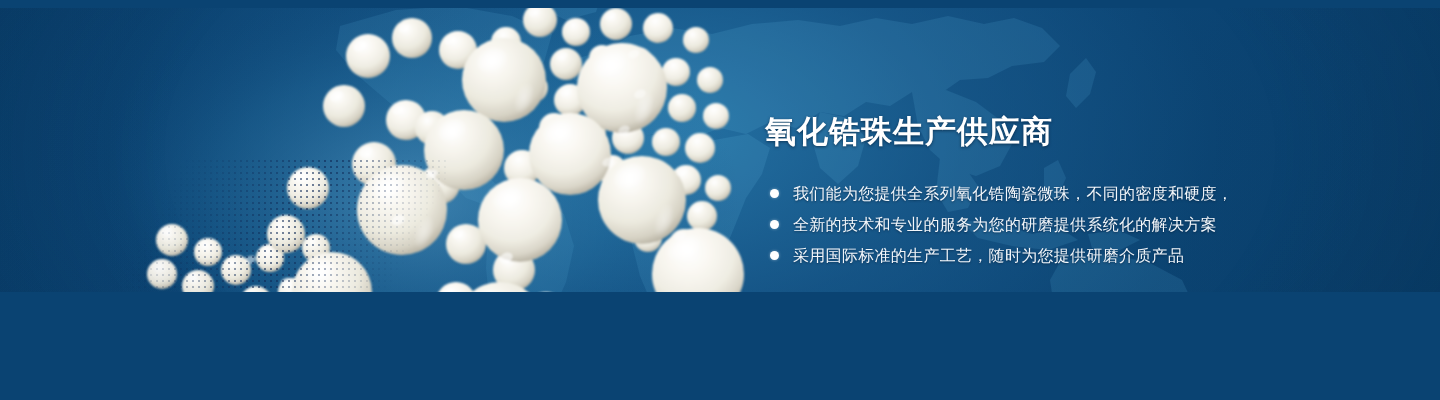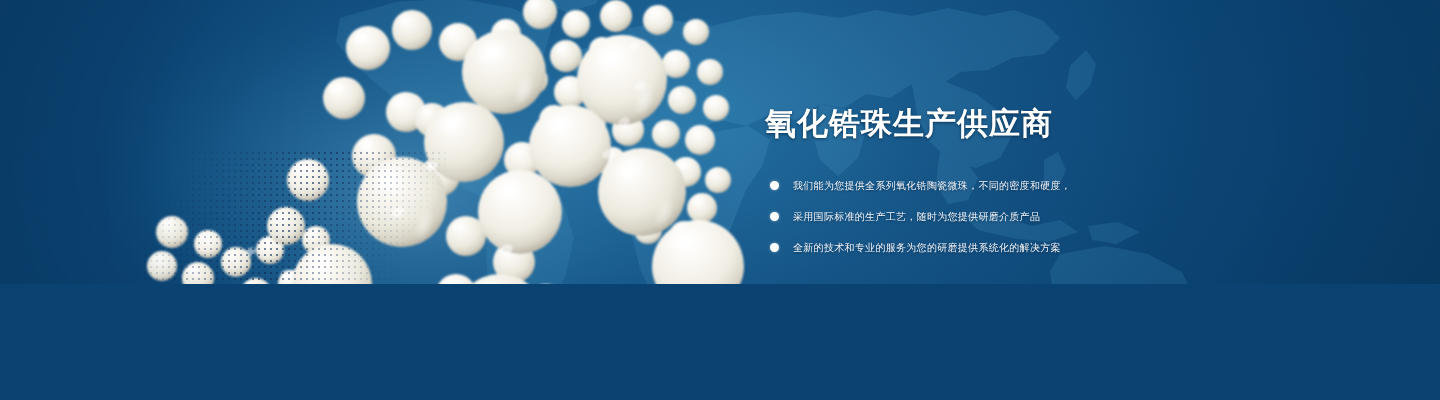--- a/index.html
+++ b/index.html
@@ -8,20 +8,21 @@
     padding: 0;
     background: #0a4372;
   }
   #banner {
     position: relative;
     width: 1440px;
     height: 284px;
     overflow: hidden;
     font-family: "Liberation Sans", "DejaVu Sans", sans-serif;
     background: #4d7c0f;
+    margin-top: 8px;
   }
 
   
   .bg-base {
     position: absolute;
     inset: 0;
     background:
       radial-gradient(ellipse 900px 520px at 46% 44%,
           rgba(40,120,170,0.85) 0%,
           rgba(28,95,145,0.55) 34%,
@@ -98,21 +99,21 @@
   }
   .bullets {
     list-style: none;
     margin: 30px 0 0 0;
     padding: 0;
   }
   .bullet-row {
     position: relative;
     padding-left: 28px;
     margin-bottom: 7px;
-    font-size: 10px;
+    font-size: 16px;
     line-height: 24px;
     color: #f3f7fb;
     text-shadow: 0 1px 2px rgba(2,26,50,0.55);
     letter-spacing: 0.3px;
   }
   .bullet-row:last-child { margin-bottom: 0; }
   .bullet-dot {
     position: absolute;
     left: 5px;
     top: 7px;
@@ -396,24 +397,24 @@
 
       <li class="bullet-row">
         <span class="bullet-dot"></span>
         <span class="bullet-text">
           <span>我们能为您提供全系列氧化锆陶瓷微珠，不同的密度和硬度，</span>
         </span>
       </li>
 
       <li class="bullet-row">
         <span class="bullet-dot"></span>
+        <span class="bullet-text">全新的技术和专业的服务为您的研磨提供系统化的解决方案</span>
+      </li>
+
+      <li class="bullet-row">
+        <span class="bullet-dot"></span>
         <span class="bullet-text">采用国际标准的生产工艺，随时为您提供研磨介质产品</span>
       </li>
 
-      <li class="bullet-row">
-        <span class="bullet-dot"></span>
-        <span class="bullet-text">全新的技术和专业的服务为您的研磨提供系统化的解决方案</span>
-      </li>
-
     </ul>
   </div>
 
 </div>
 
 </body></html>

